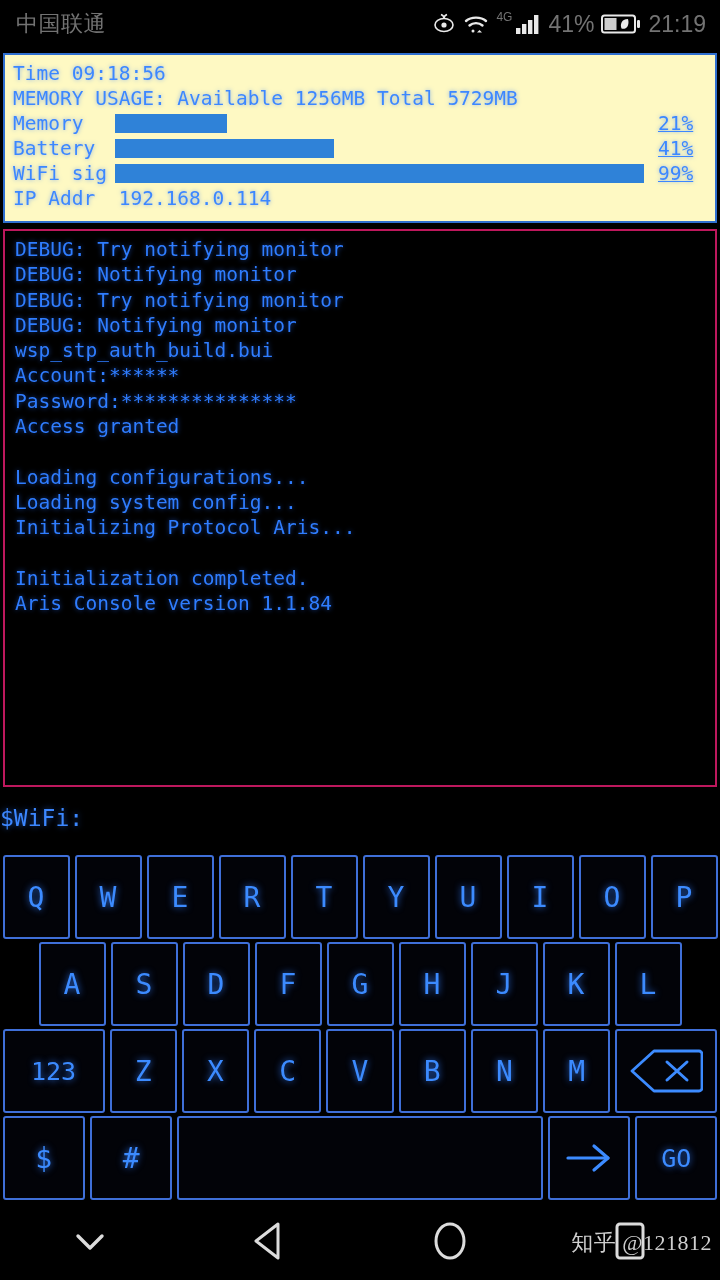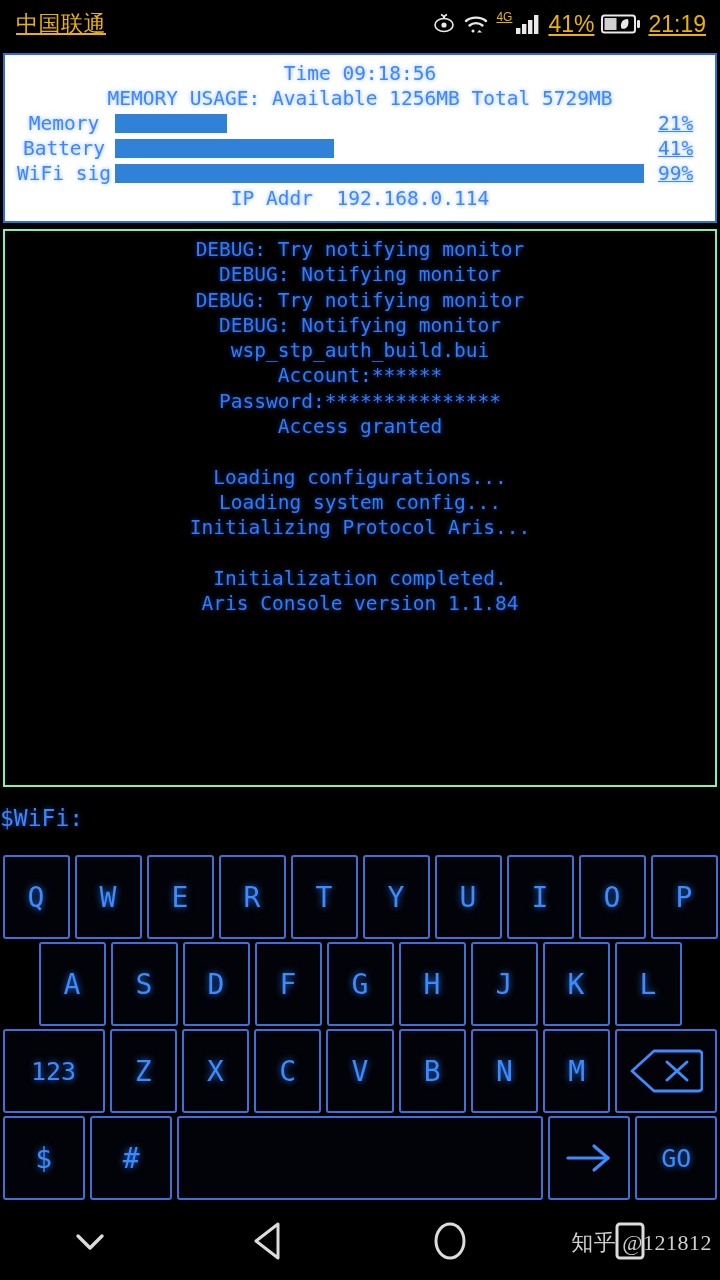--- a/index.html
+++ b/index.html
@@ -9,39 +9,37 @@
     font-family:"DejaVu Sans Mono", monospace;
     overflow:hidden;
   }
   body { position:relative; }
 
   
   #statusbar{
     height:48px; width:100%;
     display:flex; align-items:center;
     padding:0 14px 0 16px;
-    color:#eab308;
+    color:#737373;
     font-family:"Liberation Sans", sans-serif;
     background:#000;
-    text-decoration:underline;
   }
   #carrier{ font-size:22px; letter-spacing:.5px; }
   #sb-right{ margin-left:auto; display:flex; align-items:center; gap:7px; }
   #sb-right svg{ display:block; }
   .sb-txt{ font-size:23px; }
   #net-gen{ font-size:12px; position:relative; top:-7px; margin-right:-4px; }
 
   
   #sys-panel{
     position:absolute; left:3px; top:53px;
     width:714px; height:170px;
     border:2px solid #2f6fd0;
-    background:#ffffff;
+    background:#fef9c3;
     padding:6px 8px 4px 8px;
-    text-align:center;
   }
   .sys-line{
     color:#3c87ff;
     font-size:19.5px;
     line-height:25px;
     white-space:pre;
     text-shadow:0 0 4px rgba(45,120,255,.55);
   }
   .meter-row{ display:flex; align-items:center; height:25px; }
   .meter-label{
@@ -54,25 +52,24 @@
   .meter-pct{
     color:#3c87ff; font-size:19.5px; margin-left:9px; white-space:pre;
     text-shadow:0 0 4px rgba(45,120,255,.55);
     text-decoration:underline;
   }
 
   
   #console{
     position:absolute; left:3px; top:229px;
     width:714px; height:558px;
-    border:2px solid #86efac;
+    border:2px solid #be185d;
     background:#000;
     padding:6px 10px;
     overflow:hidden;
-    text-align:center;
   }
   .log-line{
     color:#2f7dff;
     font-size:19.5px;
     line-height:25.3px;
     white-space:pre;
     min-height:25.3px;
     text-shadow:0 0 5px rgba(40,110,255,.6);
   }
 

